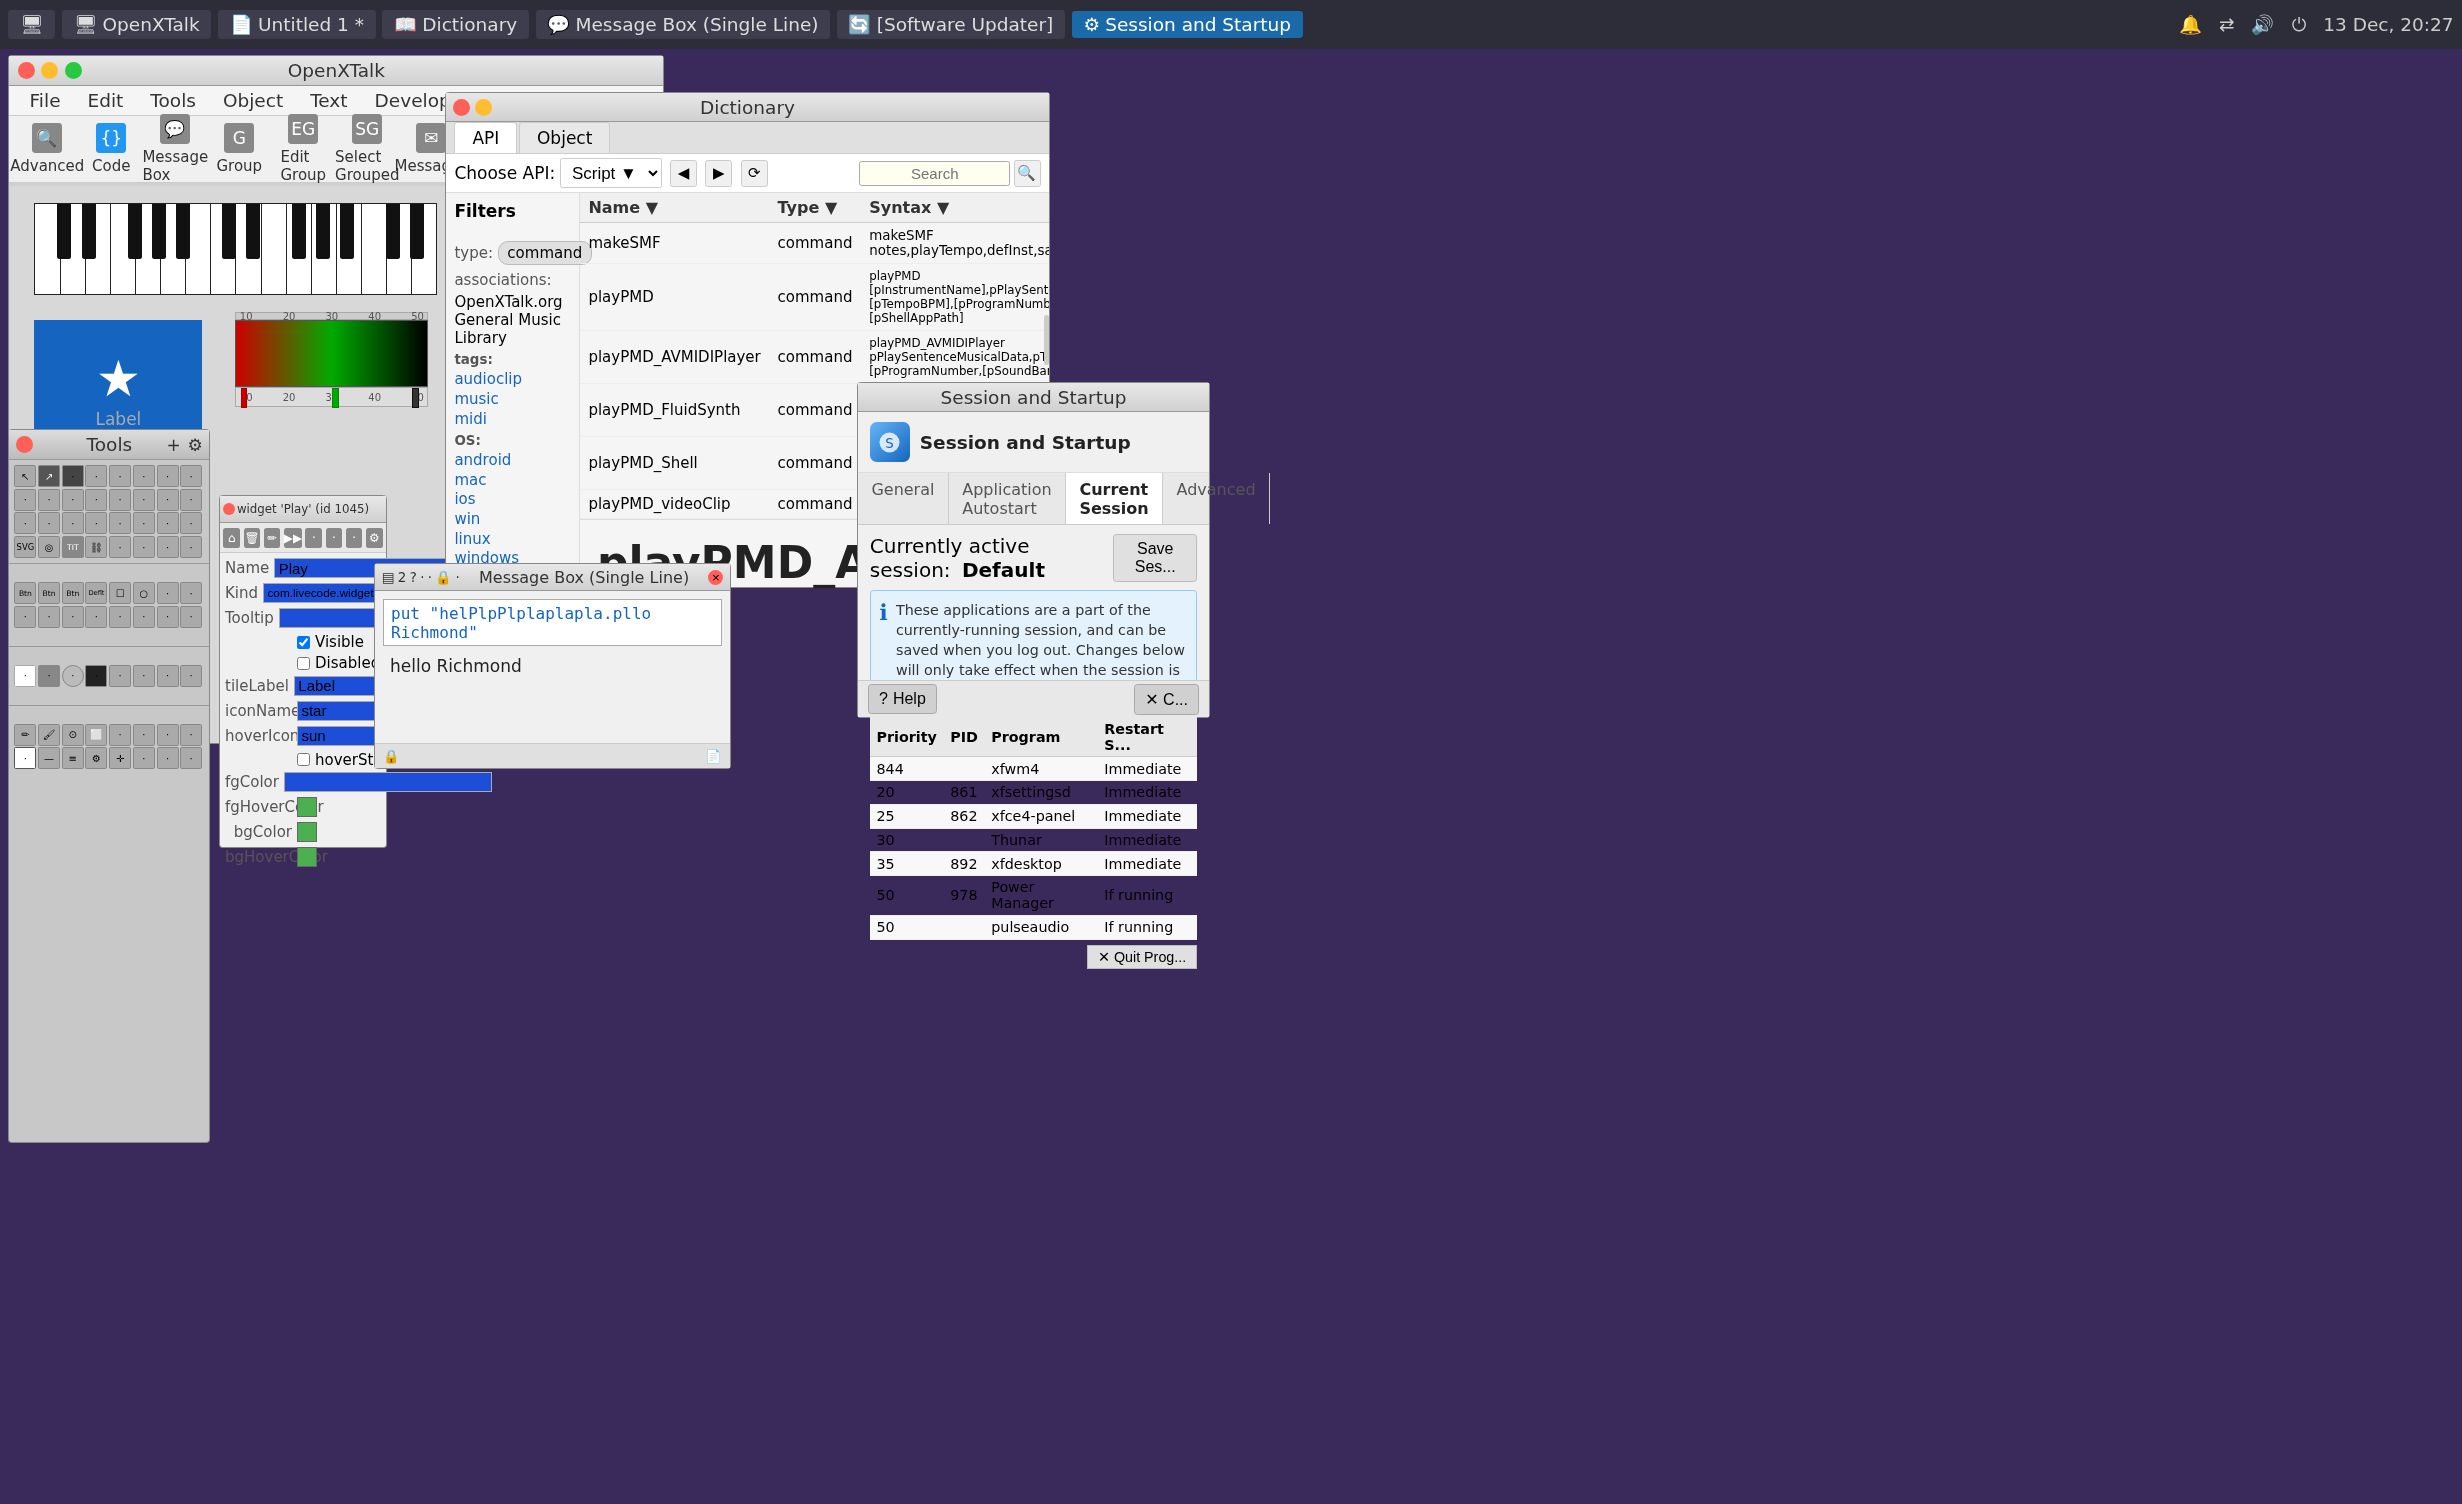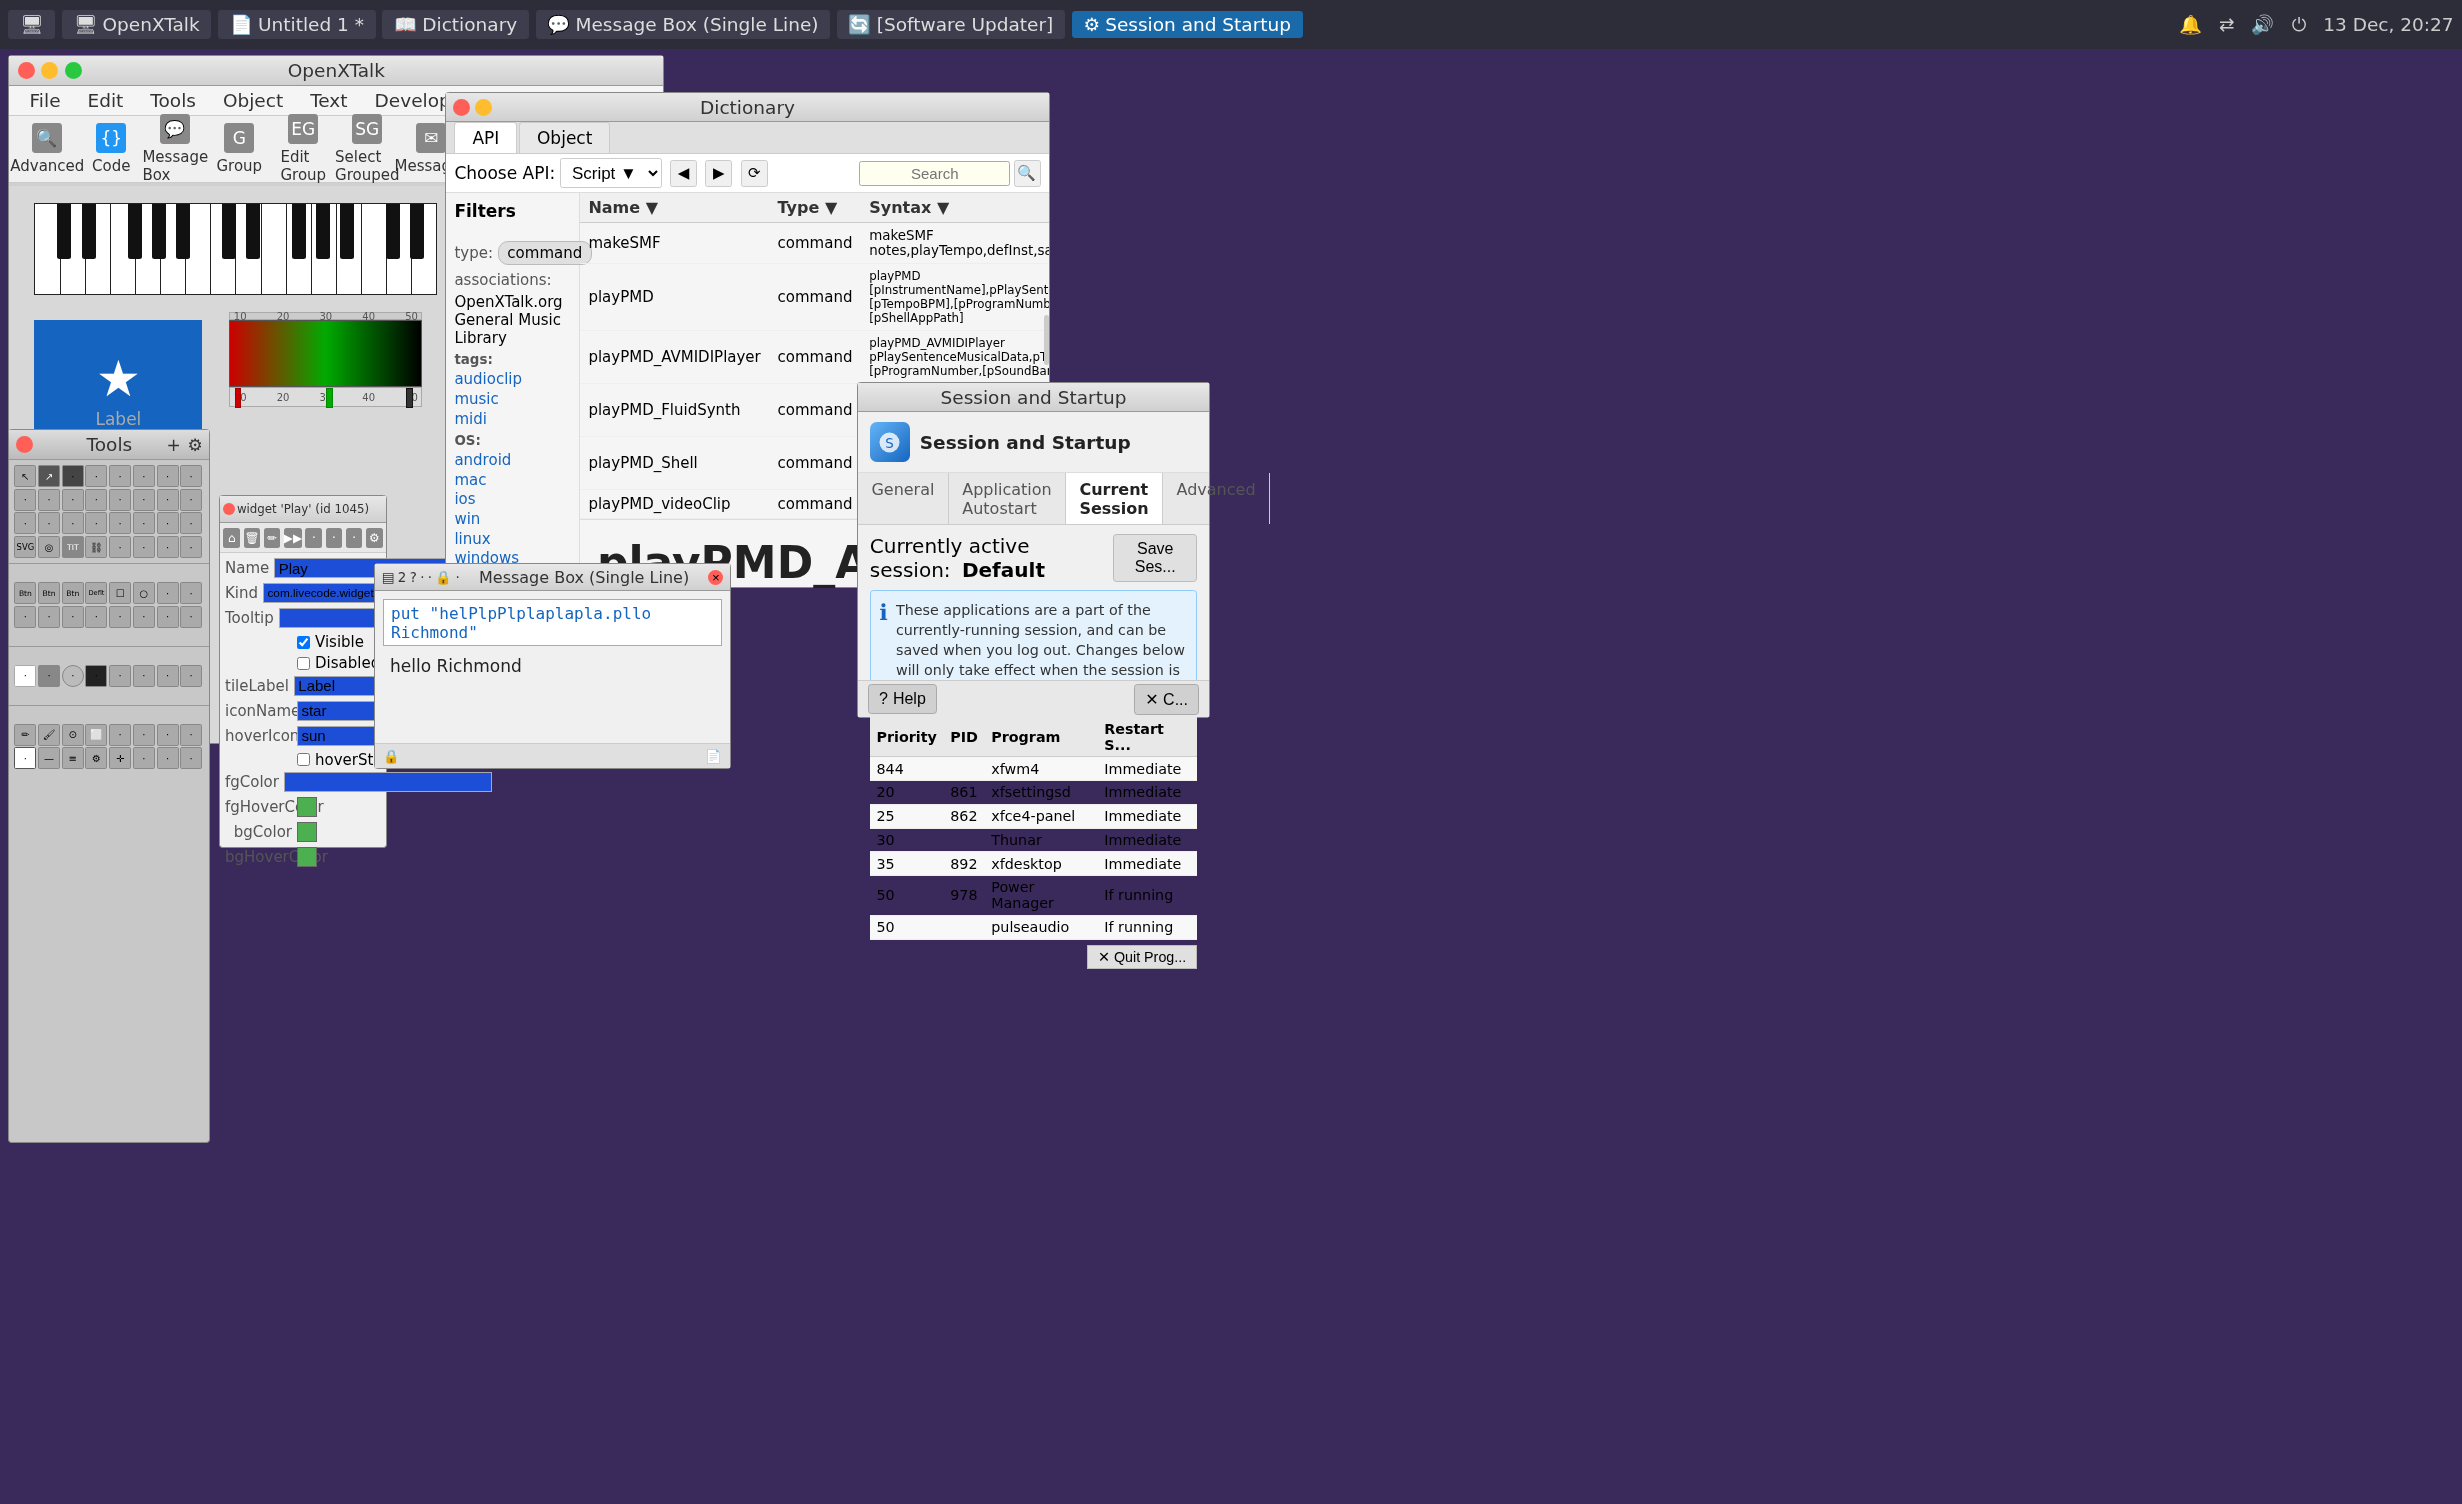--- a/index.html
+++ b/index.html
@@ -803,21 +803,21 @@
         <div style="position:absolute; left:87.5%; width:3.5%; height:100%; background:#111; border-radius:0 0 2.5px 2.5px;"></div>
         <div style="position:absolute; left:93.5%; width:3.5%; height:100%; background:#111; border-radius:0 0 2.5px 2.5px;"></div>
       </div>
     </div>
 
     <div class="star-box">
       <span class="star-symbol">★</span>
       <span class="star-label">Label</span>
     </div>
 
-    <div style="position:absolute; top:126px; left:220px; width:193px;">
+    <div style="position:absolute; top:126px; left:226px; width:193px;">
       <div style="width:100%; height:8.4px; background:#ccc; font-size:10px; display:flex; align-items:center; justify-content:space-between; padding:0 3.4px; color:#555; border:0.8px solid #aaa;">
         <span>10</span>
           <span>20</span>
           <span>30</span>
           <span>40</span>
           <span>50</span>
       </div>
       <div style="width:100%; height:67px; background: linear-gradient(to right, #cc0000, #00aa00, #000000); border:0.8px solid #555;"></div>
       <div style="width:100%; height:20px; background:#ddd; border:0.8px solid #aaa; position:relative; display:flex; align-items:center; justify-content:space-between; padding:0 3.4px; font-size:10px; color:#555;">
         <span>10</span>

